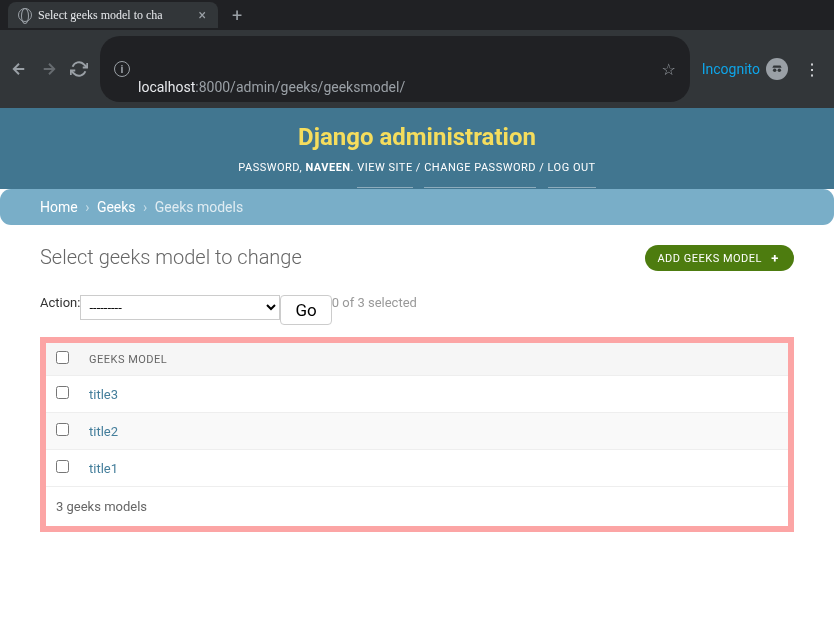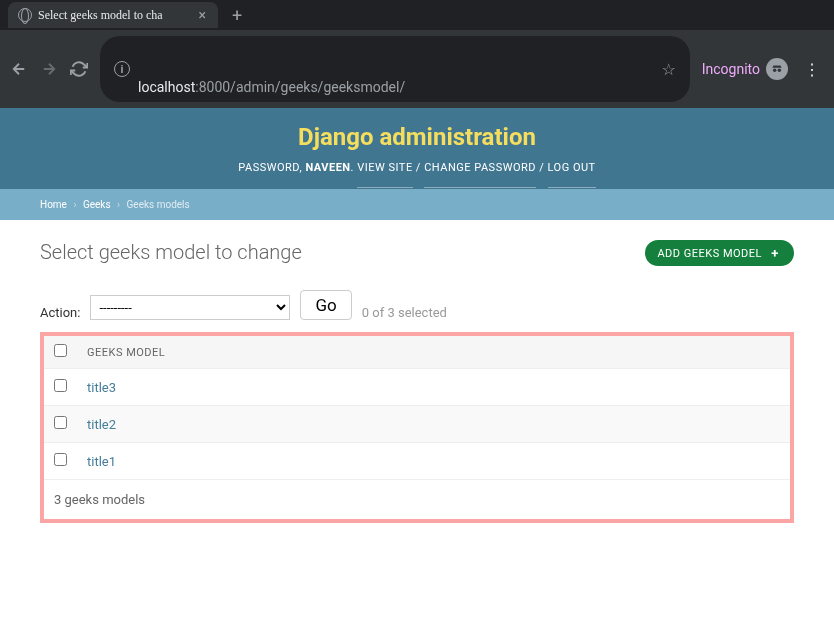--- a/index.html
+++ b/index.html
@@ -16,48 +16,48 @@
     .new-tab { color: #9aa0a6; font-size: 18px; padding: 0 14px; cursor: pointer; }
     
     .toolbar { display: flex; align-items: center; padding: 6px 10px; gap: 12px; background: #323639; }
     .nav-icon { color: #9aa0a6; font-size: 16px; cursor: pointer; display: inline-flex; }
     .nav-icon.fwd { opacity: 0.5; }
     .address-bar { flex: 1; background: #202124; border-radius: 20px; padding: 7px 14px; display: flex; align-items: center; gap: 8px; color: #9aa0a6; font-size: 14px; }
     .info-icon { width: 16px; height: 16px; border: 1.5px solid #9aa0a6; border-radius: 50%; display: inline-flex; align-items: center; justify-content: center; font-size: 11px; font-weight: bold; }
     .url { flex: 1; margin-top: 36px; }
     .url-host { color: #e8eaed; }
     .star-icon { color: #9aa0a6; font-size: 16px; }
-    .incognito { display: flex; align-items: center; gap: 6px; color: #f0abfc; font-size: 14px; }
+    .incognito { display: flex; align-items: center; gap: 6px; color: #0ea5e9; font-size: 14px; }
     .incognito-icon { width: 22px; height: 22px; background: #9aa0a6; border-radius: 50%; display: inline-flex; align-items: center; justify-content: center; font-size: 12px; color: #323639; }
     .menu-dots { color: #e8eaed; font-size: 16px; padding: 0 4px; }
 
     
     .dj-header { background: #417690; color: #fff; padding: 15px 40px; text-align: center; }
     .branding { font-size: 24px; font-weight: 700; color: #f5dd5d; margin-bottom: 10px; }
     .usertools { font-size: 11px; letter-spacing: 0.5px; text-align: center; color: #fff; }
     .usertools a { color: #fff; text-decoration: none; border-bottom: 1px solid rgba(255,255,255,0.4); padding-bottom: 13px; }
     .usertools .username { font-weight: bold; }
     
-    .breadcrumbs { background: #79aec8; padding: 10px 40px; color: #c4dce8; font-size: 10px; }
+    .breadcrumbs { background: #79aec8; padding: 10px 40px; color: #c4dce8; font-size: 14px; border-radius: 11px; }
     .breadcrumbs a { color: #fff; text-decoration: none; }
     .breadcrumbs .sep { padding: 0 4px; color: #c4dce8; }
     .breadcrumbs .current { color: #e0ecf2; }
     
     .content { padding: 20px 40px; }
     .content-header { display: flex; justify-content: space-between; align-items: flex-start; margin-bottom: 24px; }
     .page-title { font-size: 20px; font-weight: 300; color: #666; }
-    .add-button { background: #15803d; color: #fff; border-radius: 14px; padding: 6px 12px; font-size: 11px; letter-spacing: 0.5px; text-decoration: none; display: inline-flex; align-items: center; gap: 6px; cursor: pointer; }
+    .add-button { background: #4d7c0f; color: #fff; border-radius: 14px; padding: 6px 12px; font-size: 11px; letter-spacing: 0.5px; text-decoration: none; display: inline-flex; align-items: center; gap: 6px; cursor: pointer; }
     .plus-icon { display: inline-flex; width: 14px; height: 14px; align-items: center; justify-content: center; font-size: 13px; font-weight: bold; }
     
-    .actions { display: flex; align-items: flex-end; gap: 10px; font-size: 13px; color: #333; margin-bottom: 12px; }
+    .actions { display: flex; align-items: flex-start; font-size: 13px; color: #333; margin-bottom: 12px; }
     .actions select { font-size: 13px; padding: 3px 4px; border: 1px solid #ccc; background: #fff; min-width: 200px; }
     .actions button { font-size: 17px; padding: 4px 14px; border: 1px solid #ccc; border-radius: 4px; background: #fff; cursor: pointer; }
     .actions .counter { color: #999; font-size: 13px; }
     
-    .results { border: 4px solid #fca5a5; margin-top: 9px; }
+    .results { border: 6px solid #fca5a5; margin-top: 9px; }
     .results thead th { background: #f6f6f6; font-size: 11px; text-align: left; padding: 8px 10px; letter-spacing: 0.5px; color: #666; font-weight: 400; border-bottom: 1px solid #eee; }
     .results td { padding: 10px; font-size: 13px; border-bottom: 1px solid #eee; }
     .results td a { color: #447e9b; text-decoration: none; font-weight: 400; font-size: 13px; }
     .results tr:nth-child(even) td { background: #f9f9f9; }
     .results table { width: 100%; border-collapse: collapse; }
     .checkbox-col { width: 30px; text-align: center; }
     .checkbox-col input { margin: 0; }
     .paginator { padding: 12px 10px; font-size: 13px; color: #666; border-top: 0; }
   </style>
 </head>

